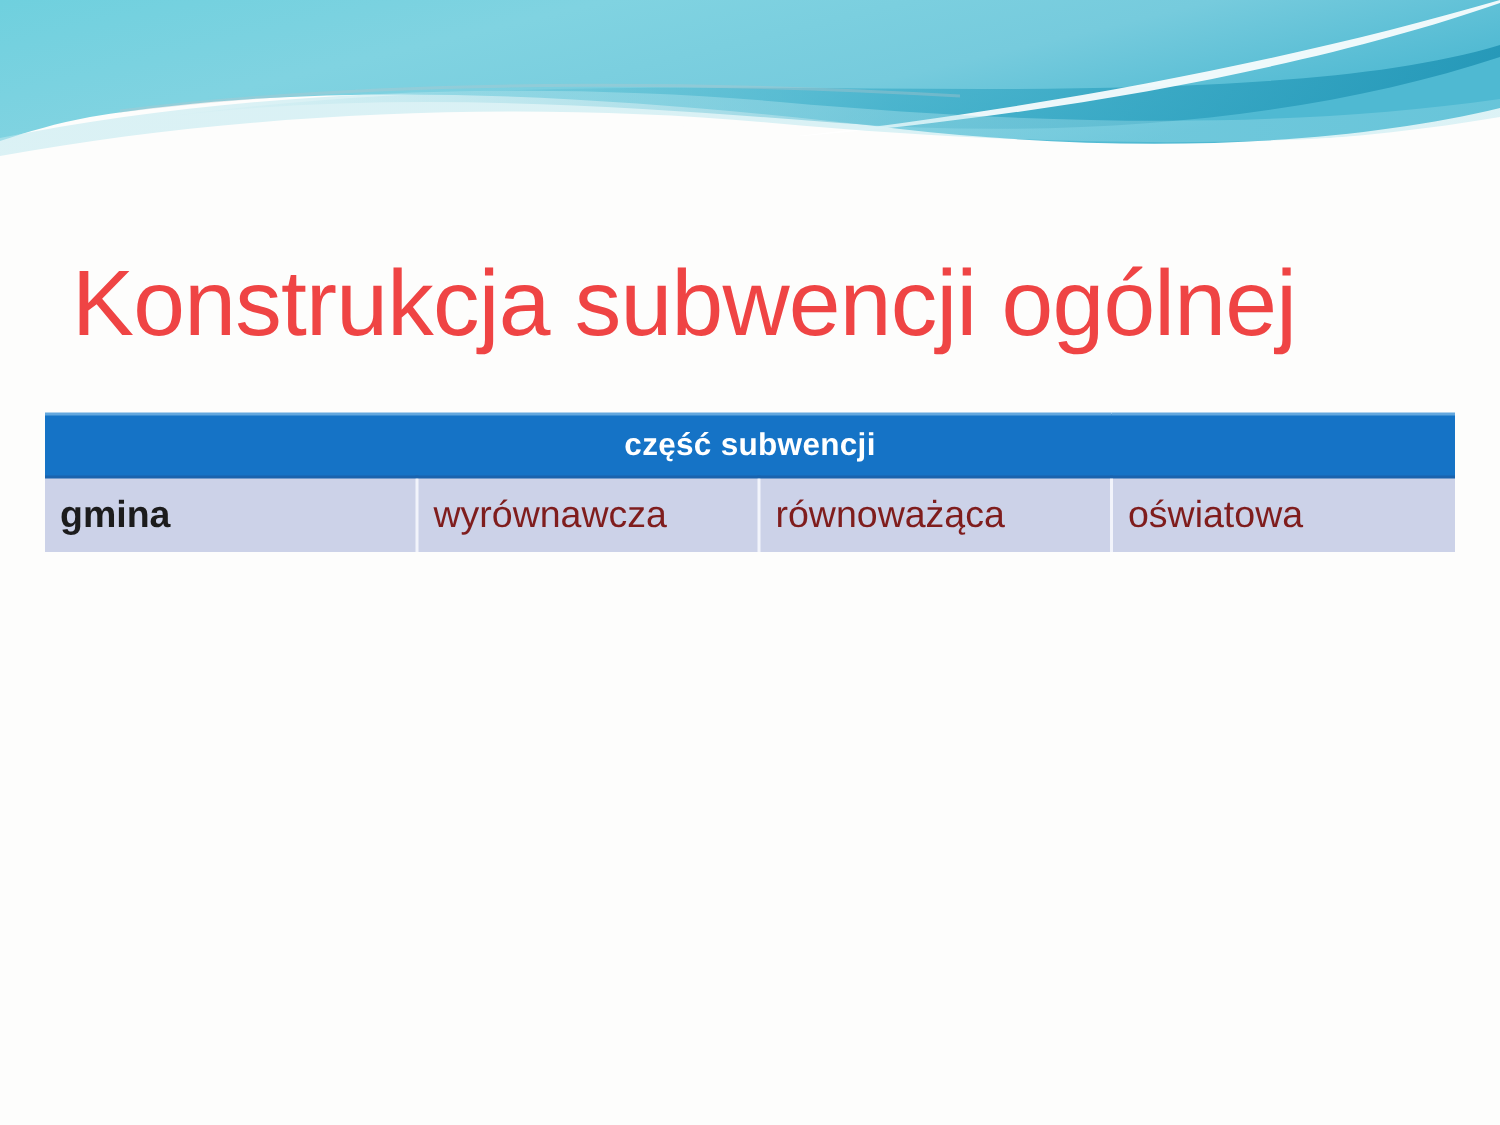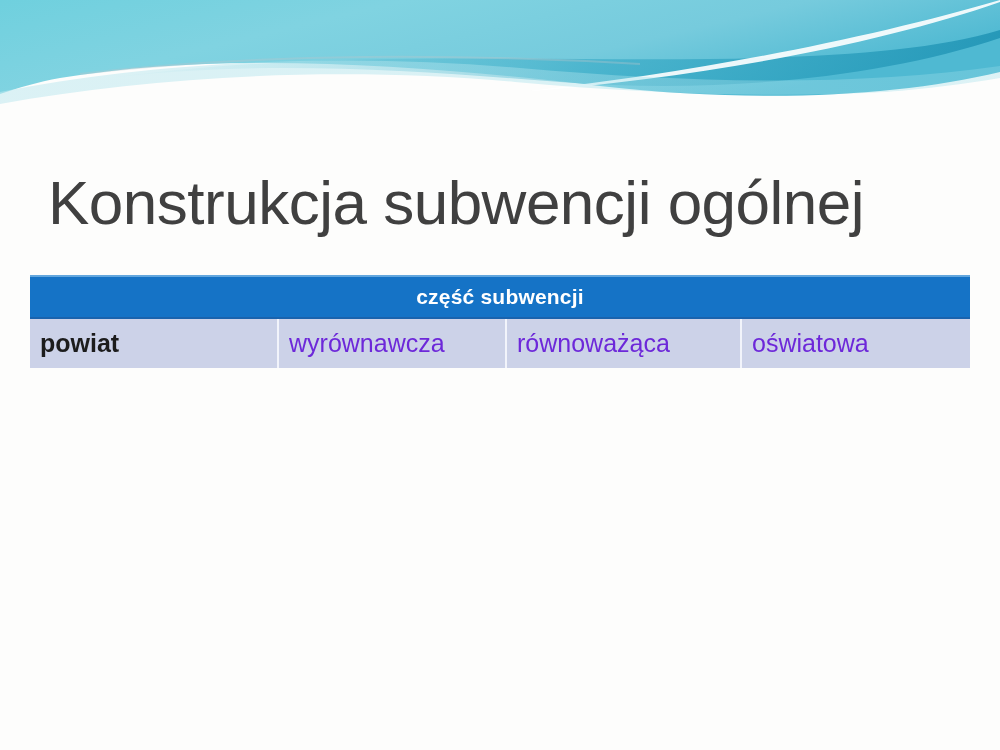--- a/index.html
+++ b/index.html
@@ -46,21 +46,21 @@
   .slide-title {
     position: absolute;
     left: 48px;
     top: 122px;
     width: 904px;
     height: 78px;
     line-height: 78px;
     font-size: 62px;
     font-weight: 400;
     letter-spacing: -0.5px;
-    color: #404040;
+    color: #ef4444;
     white-space: nowrap;
   }
 
   
   .subv-table {
     position: absolute;
     left: 30px;
     top: 275px;
     width: 940px;
     border-collapse: collapse;
@@ -82,21 +82,21 @@
     padding: 0;
     border-top: 2px solid #63a7de;
     border-bottom: 2px solid #1a63ad;
     letter-spacing: 0.2px;
   }
 
   .subv-table tbody td {
     height: 49px;
     padding: 0 0 0 10px;
     font-size: 25px;
-    color: #6d28d9;
+    color: #7f1d1d;
     vertical-align: middle;
     border-right: 2px solid #f2f4fb;
     white-space: nowrap;
   }
   .subv-table tbody td:last-child { border-right: none; }
 
   .subv-table tbody tr.alt-dark td { background: #ccd2e8; }
   .subv-table tbody tr.alt-light td { background: #e4e8f5; }
 
   .subv-table tbody td.rowhead {
@@ -164,21 +164,21 @@
         <col class="c2">
         <col class="c3">
     </colgroup>
     <thead>
       <tr>
         <th colspan="4">część subwencji</th>
       </tr>
     </thead>
     <tbody>
       <tr class="alt-dark">
-        <td class="rowhead">powiat</td>
+        <td class="rowhead">gmina</td>
         <td>wyrównawcza</td>
         <td>równoważąca</td>
         <td>oświatowa</td>
       </tr>
     </tbody>
   </table>
 
 </div>
 
 </body></html>

